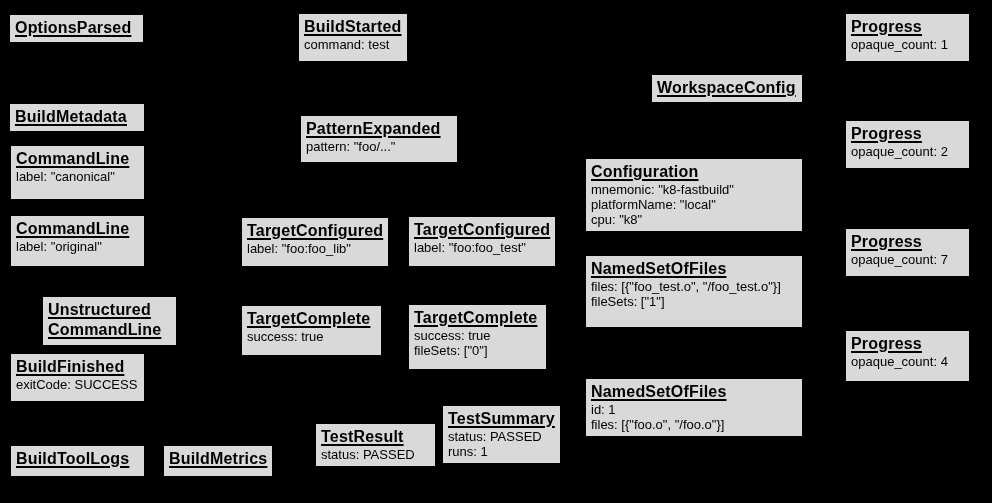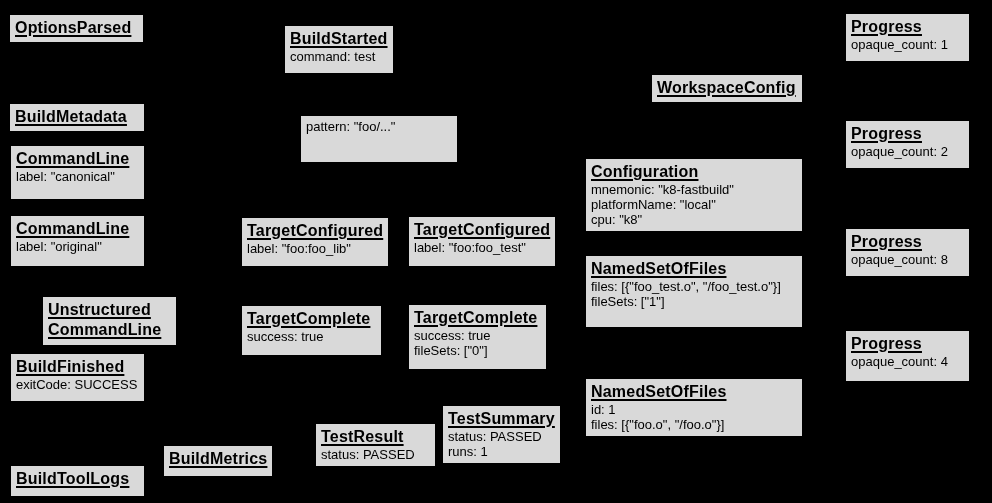--- a/index.html
+++ b/index.html
@@ -59,31 +59,32 @@
       <div class="node-detail">label: "original"</div>
     </div>
     <div class="node" style="left: 10px; top: 296px; min-width: 135px; min-height: 50px; margin-left: 32px;">
       <div class="node-title">Unstructured</div>
       <div class="node-title">CommandLine</div>
     </div>
     <div class="node" style="left: 10px; top: 353px; min-width: 135px; min-height: 49px;">
       <div class="node-title">BuildFinished</div>
       <div class="node-detail">exitCode: SUCCESS</div>
     </div>
-    <div class="node" style="left: 10px; top: 445px; min-width: 135px; min-height: 32px; margin-top: 20px;">
+    <div class="node" style="left: 10px; top: 445px; min-width: 135px; min-height: 32px;">
       <div class="node-title">BuildToolLogs</div>
     </div>
     <div class="node" style="left: 163px; top: 445px; min-width: 108px; min-height: 32px;">
       <div class="node-title">BuildMetrics</div>
     </div>
-    <div class="node" style="left: 284px; top: 13px; min-width: 106px; min-height: 49px; margin-top: 12px;">
+    <div class="node" style="left: 298px; top: 13px; min-width: 106px; min-height: 49px;">
       <div class="node-title">BuildStarted</div>
       <div class="node-detail">command: test</div>
     </div>
     <div class="node" style="left: 300px; top: 115px; min-width: 158px; min-height: 48px;">
+      <div class="node-title">PatternExpanded</div>
       <div class="node-detail">pattern: "foo/..."</div>
     </div>
     <div class="node" style="left: 241px; top: 217px; min-width: 141px; min-height: 50px;">
       <div class="node-title">TargetConfigured</div>
       <div class="node-detail">label: "foo:foo_lib"</div>
     </div>
     <div class="node" style="left: 408px; top: 216px; min-width: 139px; min-height: 51px;">
       <div class="node-title">TargetConfigured</div>
       <div class="node-detail">label: "foo:foo_test"</div>
     </div>
@@ -127,19 +128,19 @@
     <div class="node" style="left: 845px; top: 13px; min-width: 125px; min-height: 49px;">
       <div class="node-title">Progress</div>
       <div class="node-detail">opaque_count: 1</div>
     </div>
     <div class="node" style="left: 845px; top: 120px; min-width: 125px; min-height: 49px;">
       <div class="node-title">Progress</div>
       <div class="node-detail">opaque_count: 2</div>
     </div>
     <div class="node" style="left: 845px; top: 228px; min-width: 125px; min-height: 49px;">
       <div class="node-title">Progress</div>
-      <div class="node-detail">opaque_count: 8</div>
+      <div class="node-detail">opaque_count: 7</div>
     </div>
     <div class="node" style="left: 845px; top: 330px; min-width: 125px; min-height: 52px;">
       <div class="node-title">Progress</div>
       <div class="node-detail">opaque_count: 4</div>
     </div>
   </div>
 
 </body></html>

